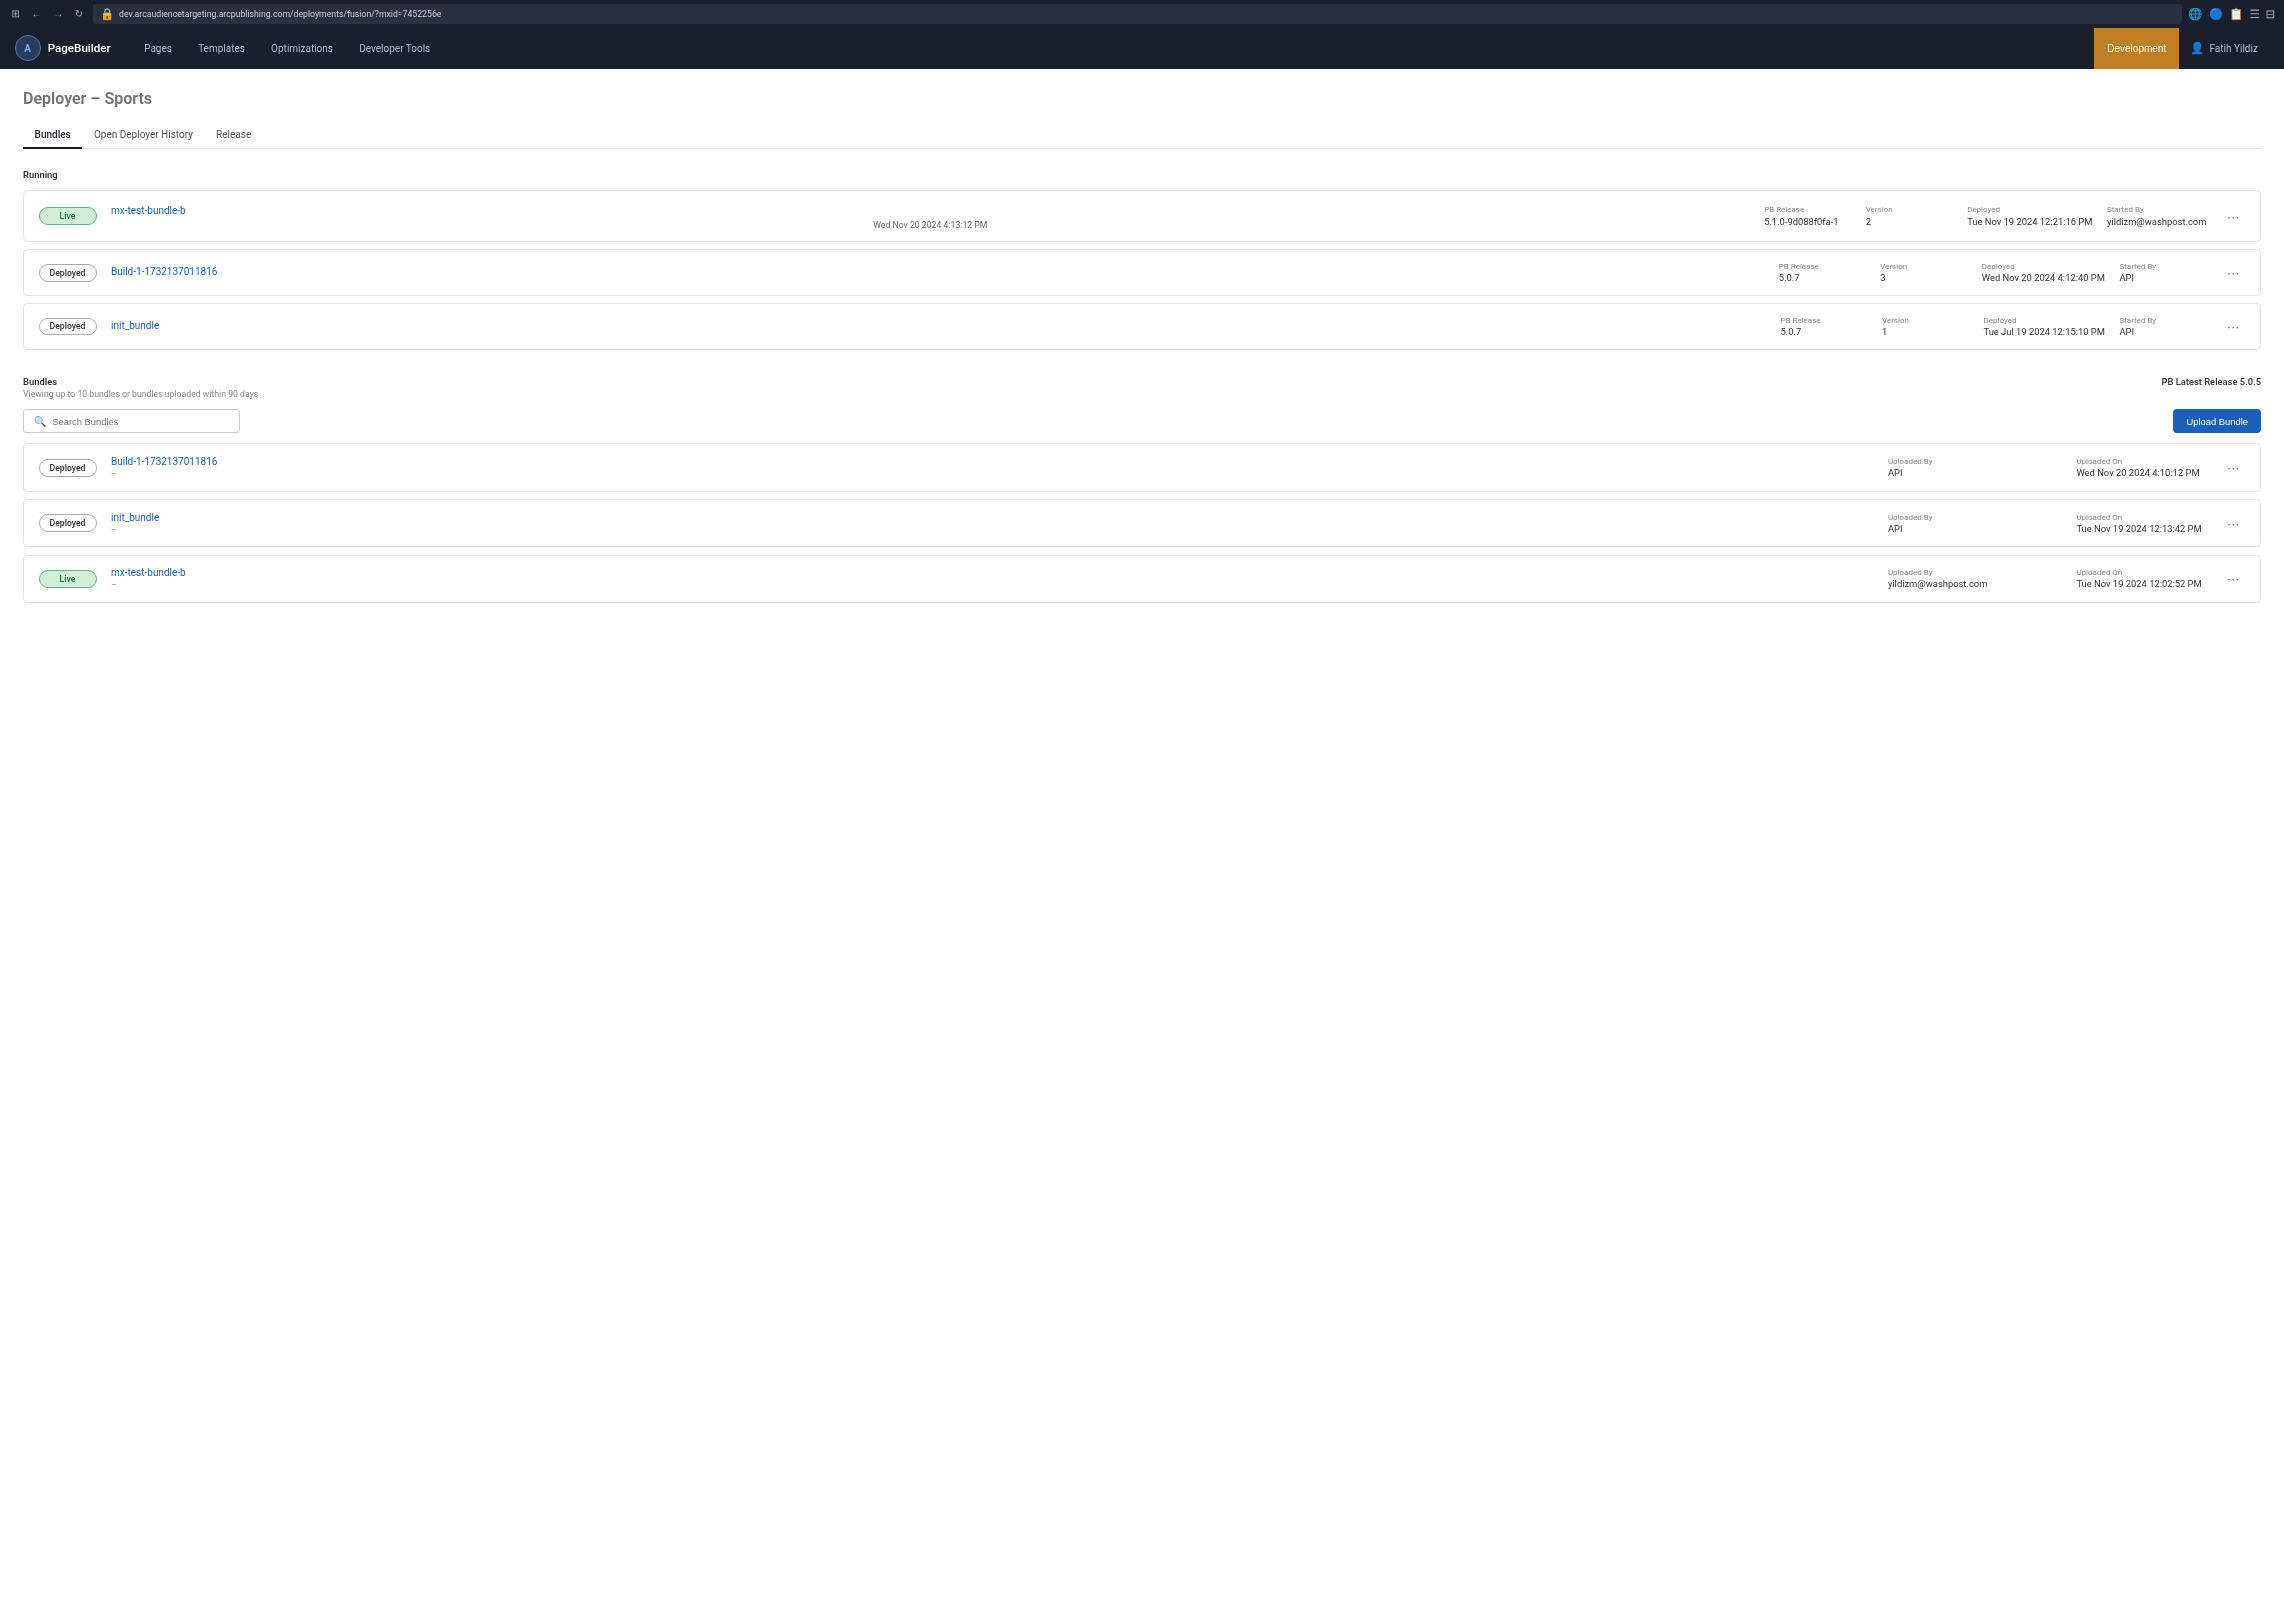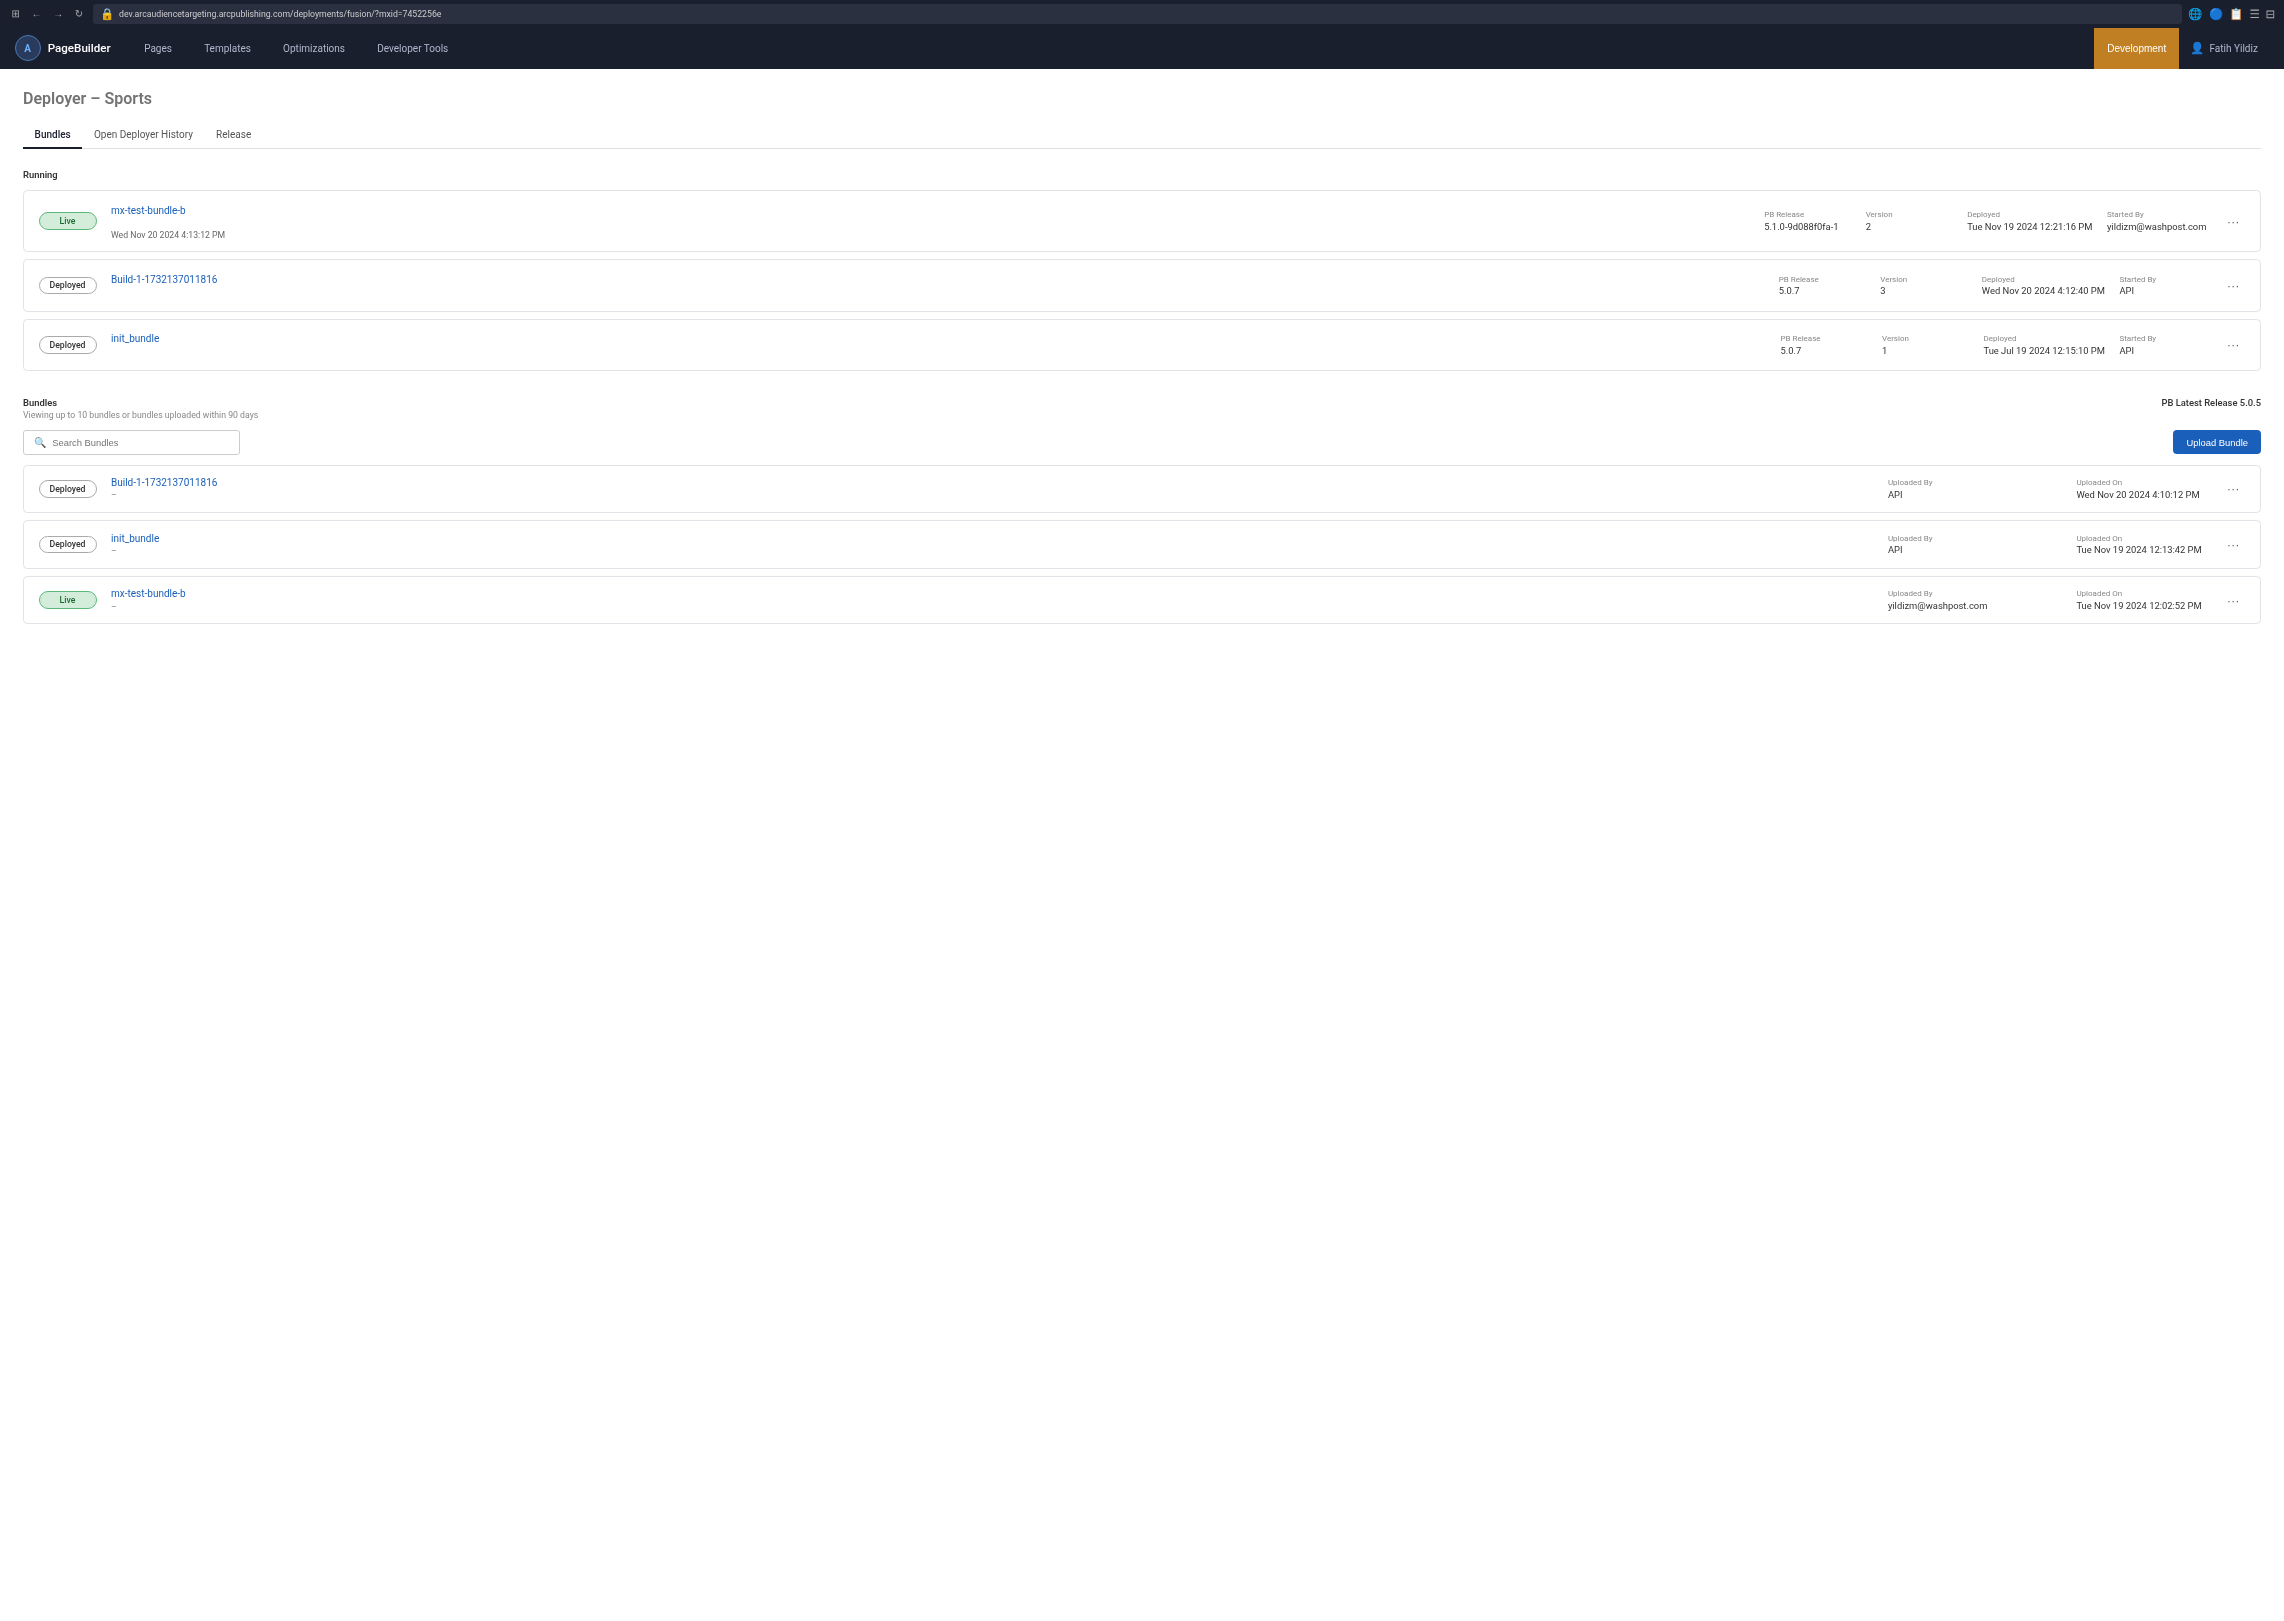--- a/index.html
+++ b/index.html
@@ -46,21 +46,21 @@
     }
     .logo-circle {
       width: 26px; height: 26px;
       border-radius: 50%;
       background: #2a3a5c;
       border: 1.4px solid #4a7ab5;
       display: flex; align-items: center; justify-content: center;
       color: #6ab0f5; font-size: 10px; font-weight: bold;
     }
     .app-title { color: #ffffff; font-size: 11.6px; font-weight: 500; }
-    .nav-items { display: flex; align-items: center; gap: 9px; flex: 1; }
+    .nav-items { display: flex; align-items: center; gap: 3px; flex: 1; }
     .nav-item {
       color: #b0b8cc;
       font-size: 10px;
       padding: 5.8px 11.6px;
       cursor: pointer;
       border-radius: 2.9px;
       text-decoration: none;
     }
     .header-right { display: flex; align-items: center; gap: 0; }
     .dev-btn {
@@ -152,21 +152,21 @@
       border-color: #5cb878;
     }
     .status-deployed {
       background: #fff;
       color: #333;
       border-color: #aaa;
     }
 
     .bundle-info { flex: 1; }
     .bundle-name { color: #1a5fba; font-size: 10px; cursor: pointer; text-decoration: none; }
-    .bundle-date { color: #666; font-size: 8.7px; margin-top: 13px; }
+    .bundle-date { color: #666; font-size: 8.7px; margin-top: 3px; text-align: center; }
 
     .meta-group { display: flex; flex-direction: column; min-width: 87px; }
     .meta-label { font-size: 8px; color: #888; margin-bottom: 1.4px; }
     .meta-value { font-size: 9.4px; color: #333; }
 
     .more-btn {
       color: #666;
       font-size: 13px;
       cursor: pointer;
       padding: 2.9px 5.8px;

